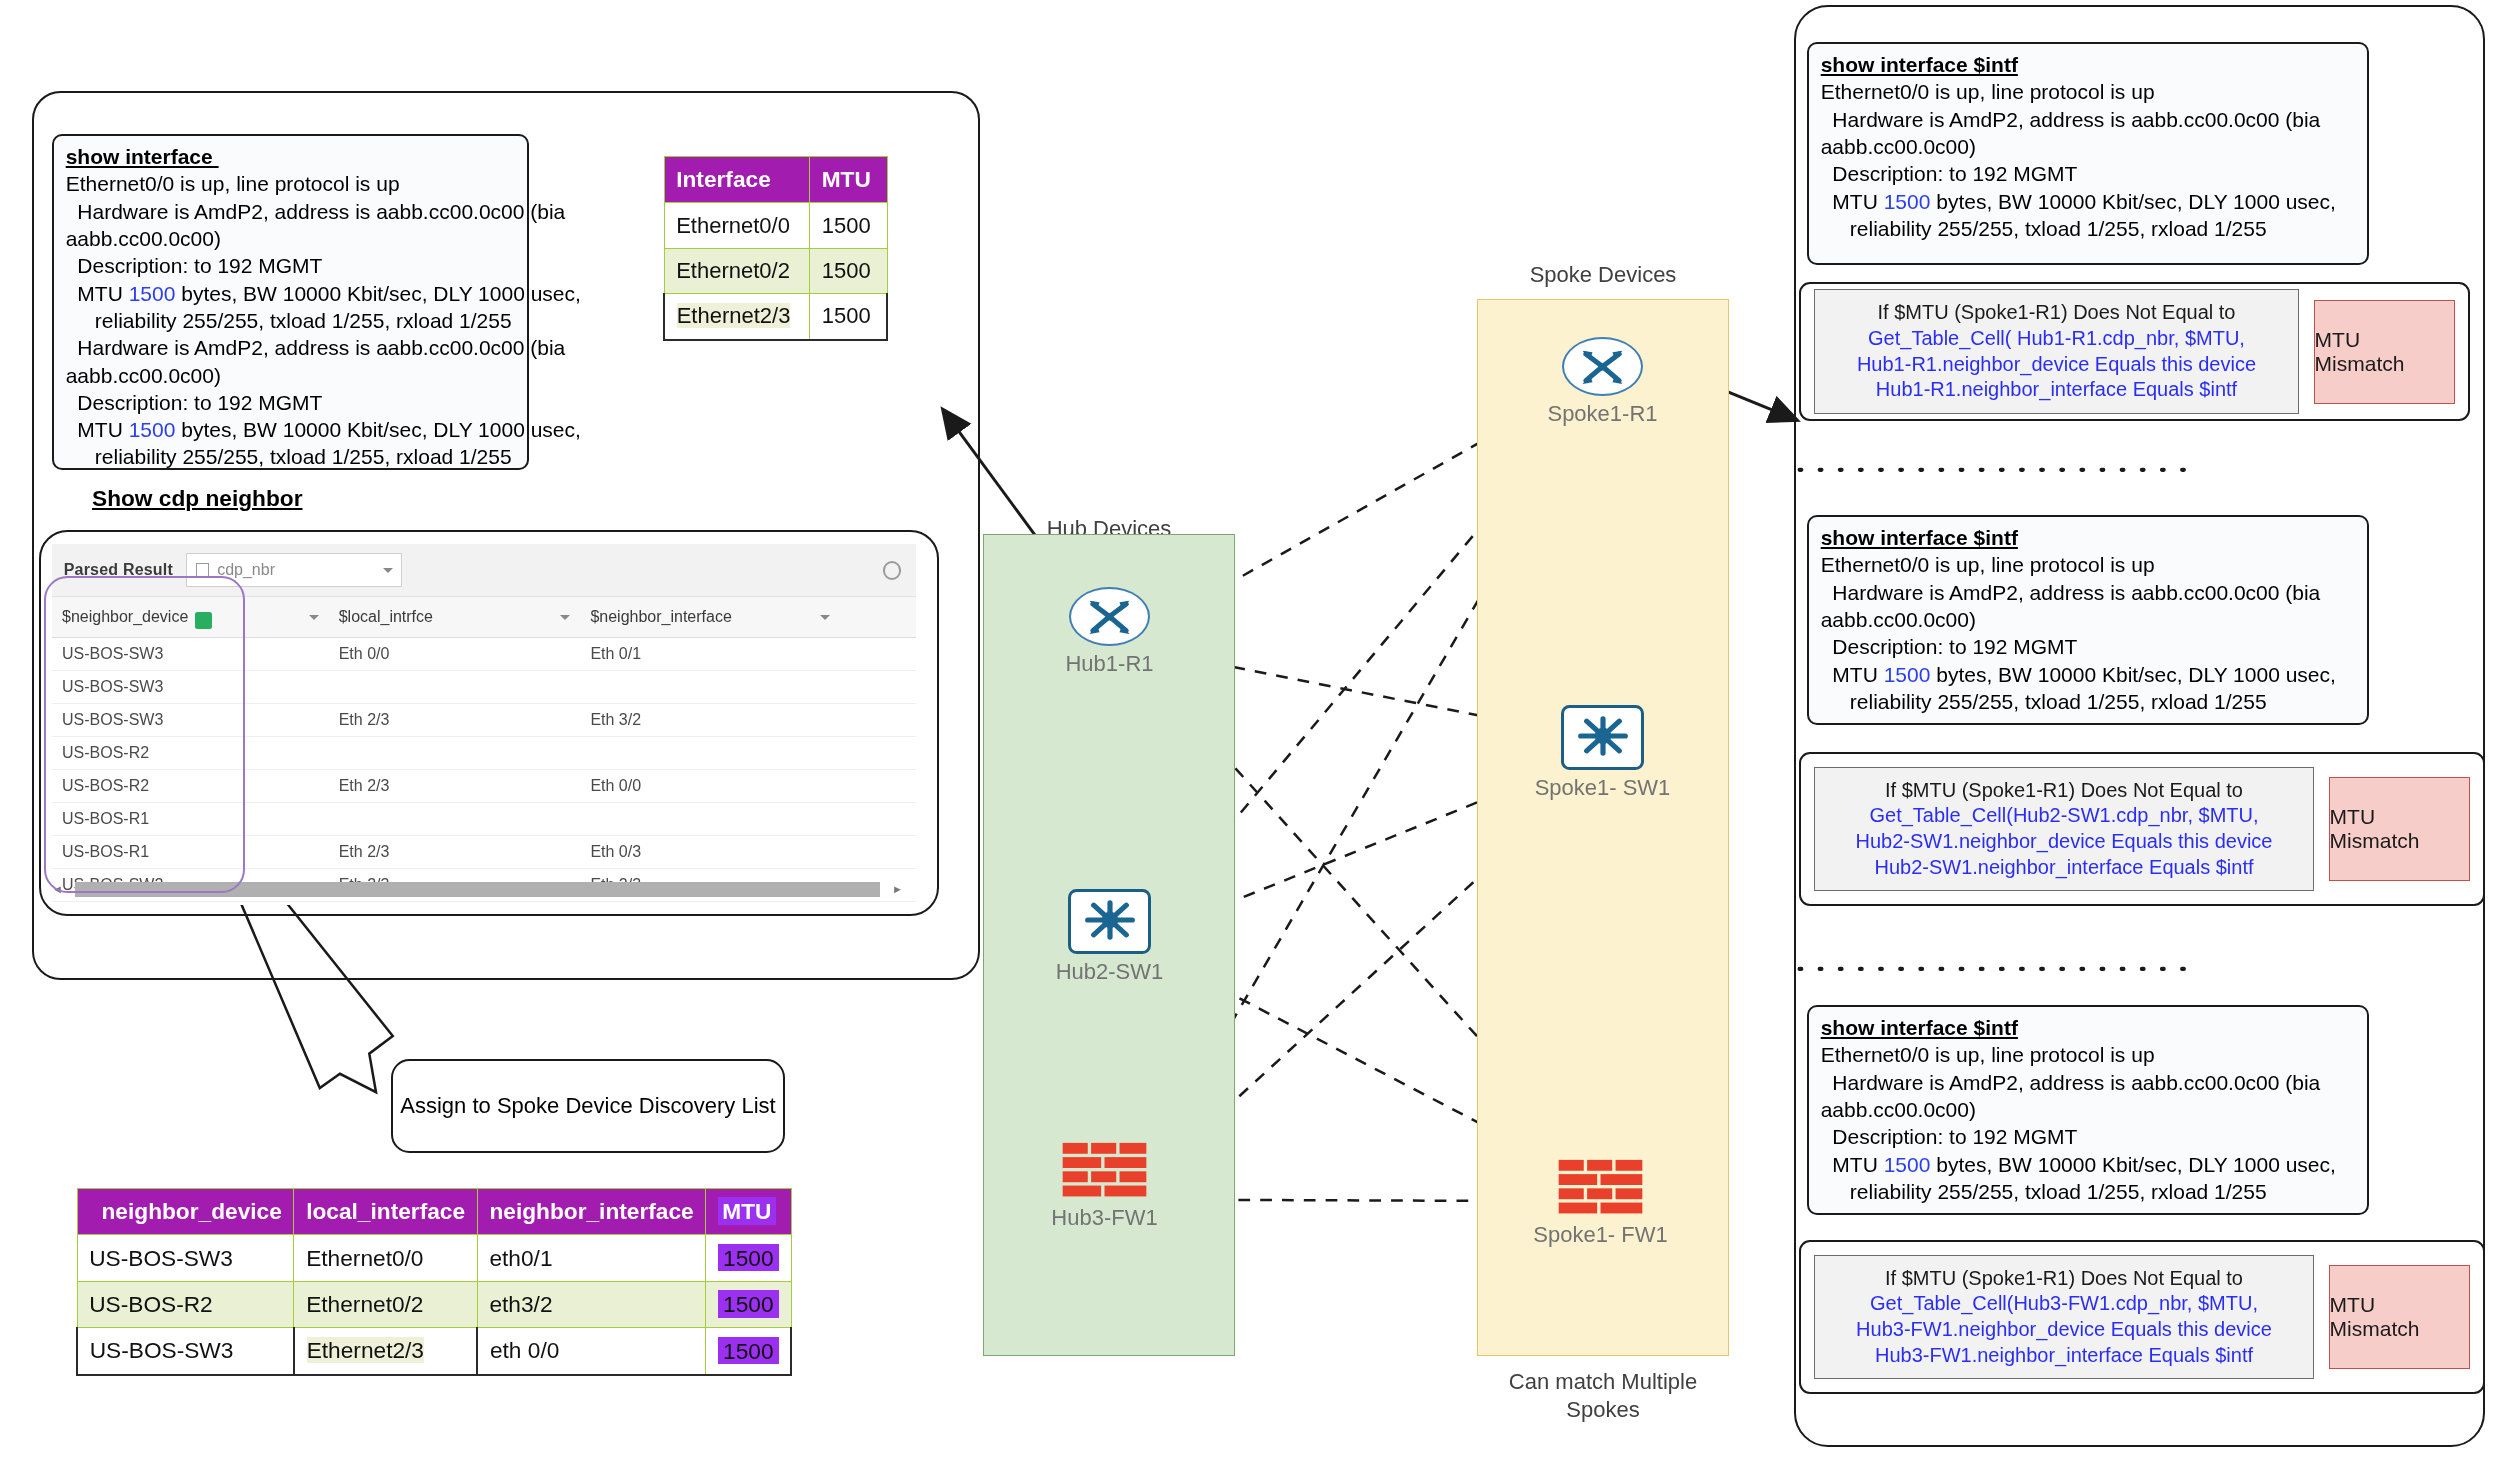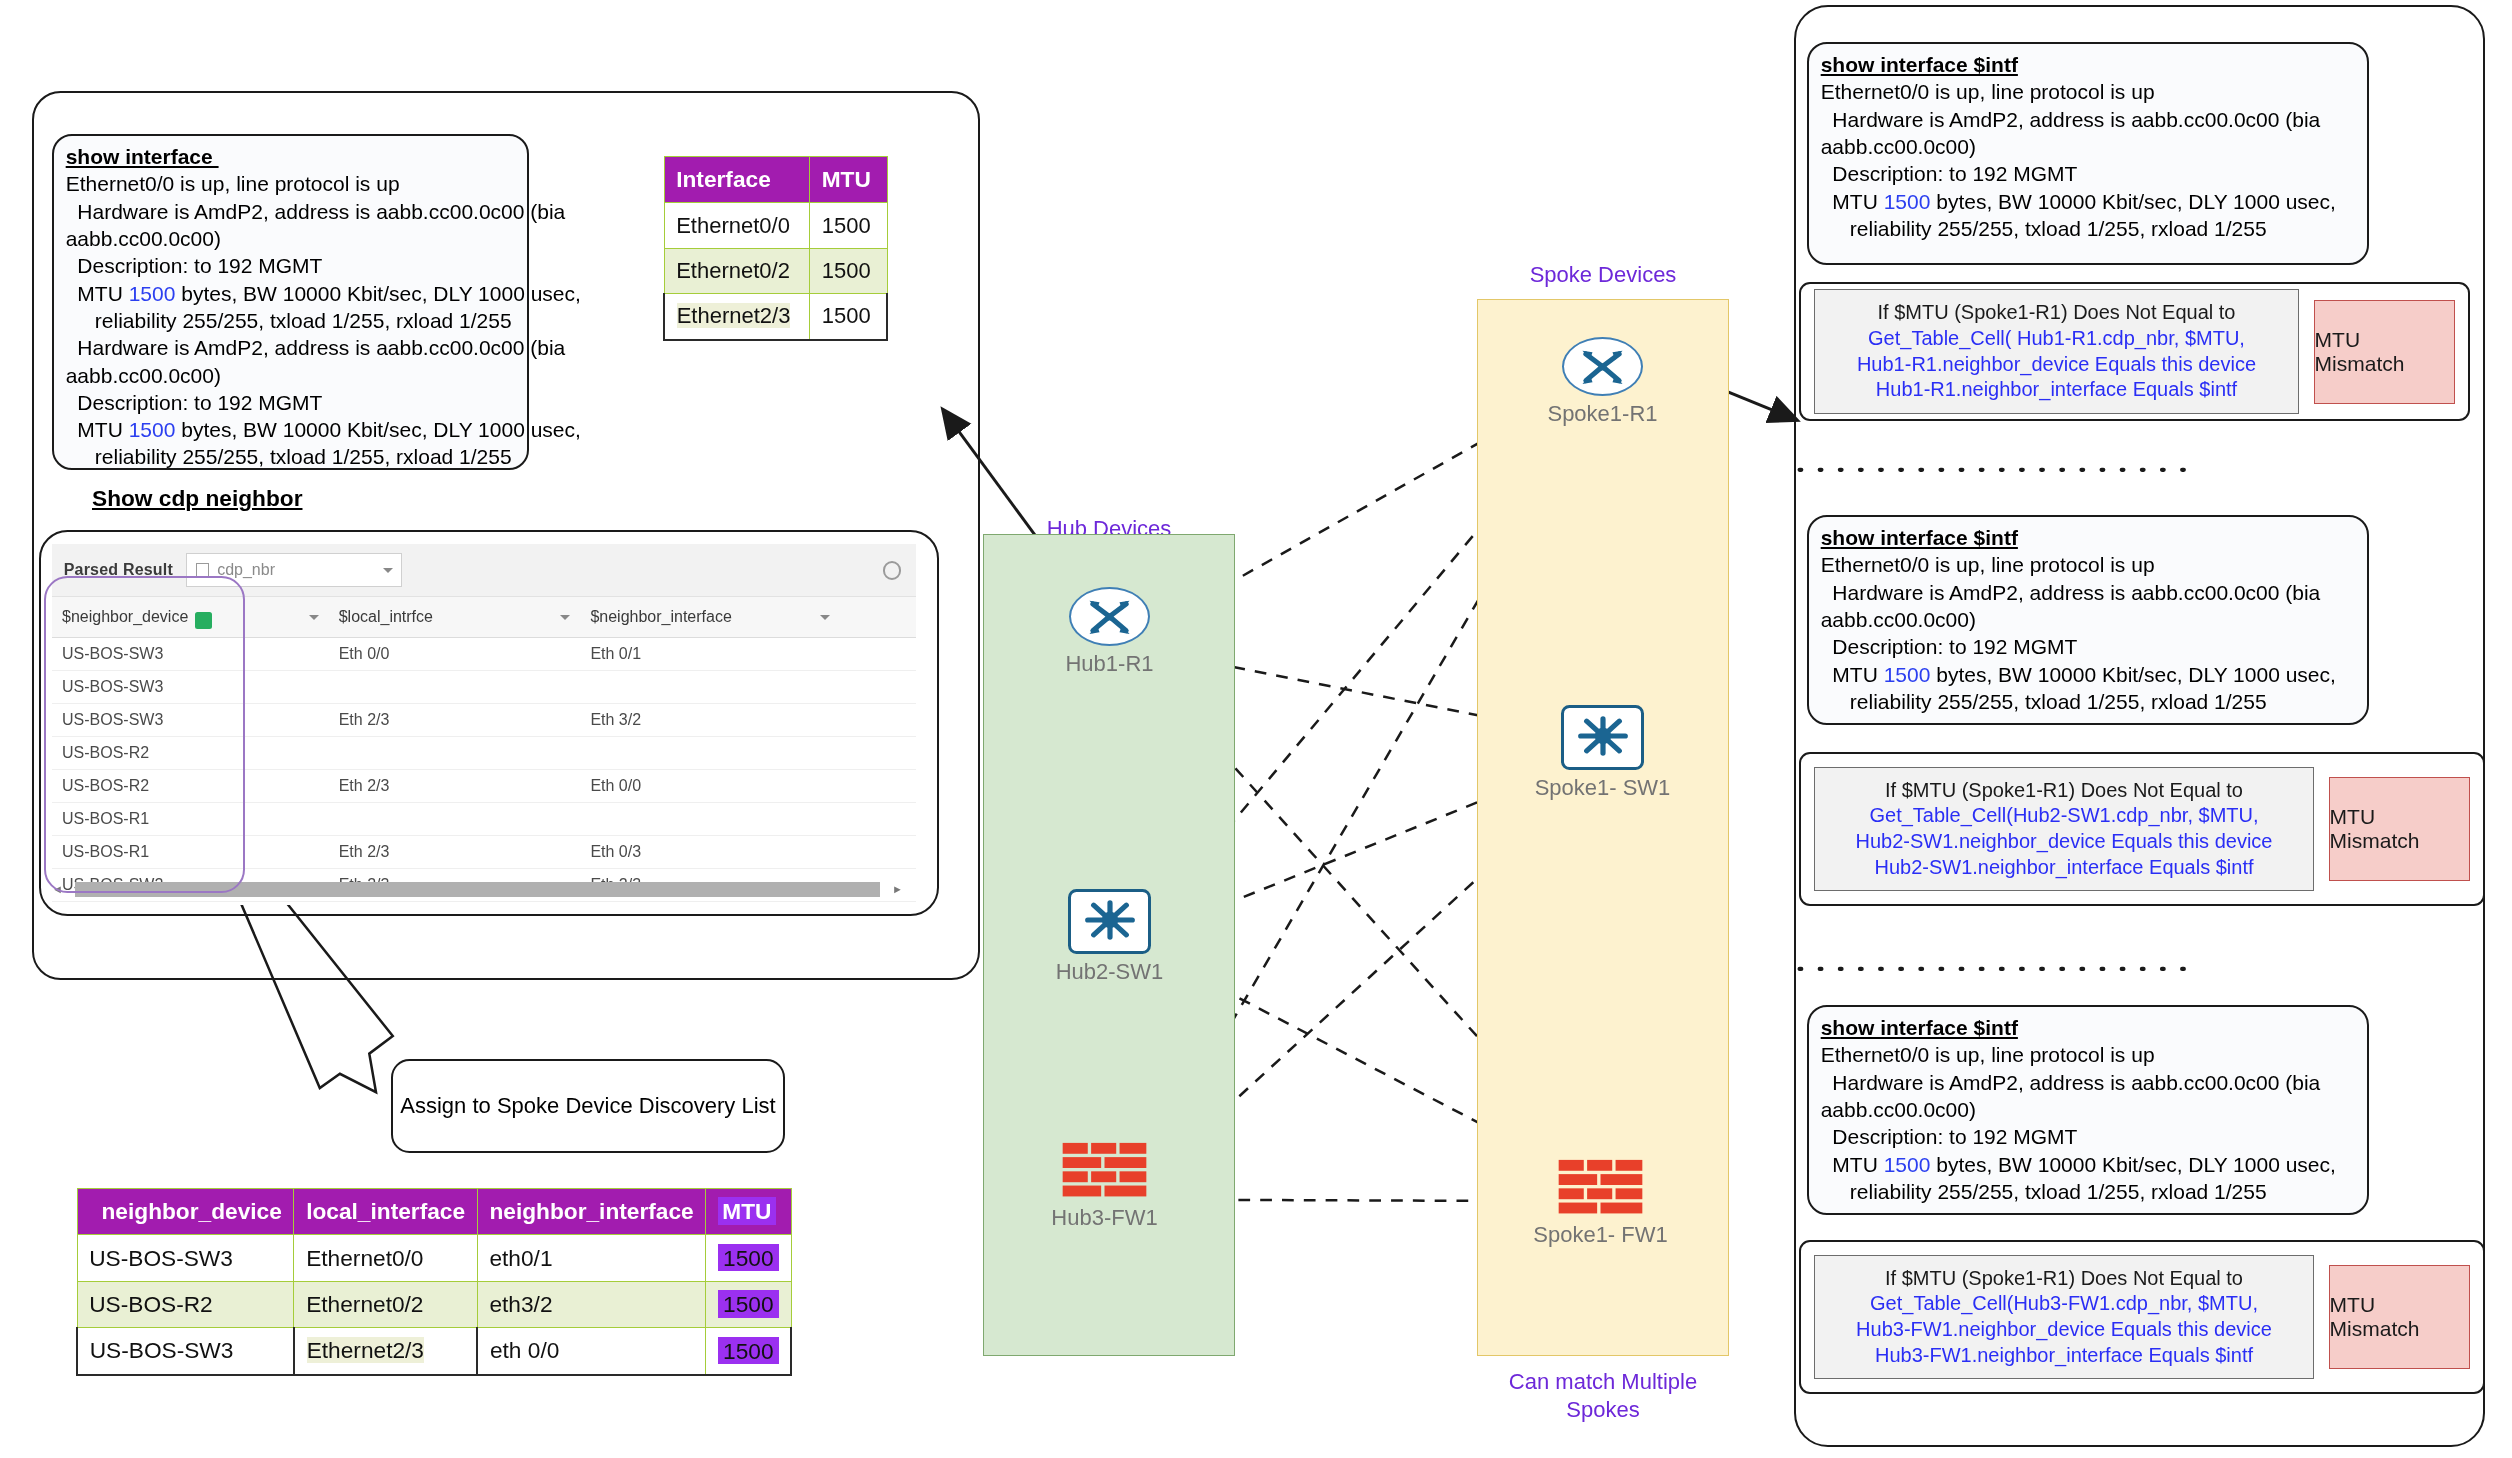--- a/index.html
+++ b/index.html
@@ -8,21 +8,21 @@
     font-family:"Liberation Sans", sans-serif;
     width:2512px;height:1458px;position:relative;overflow:hidden;
     color:#000;
   }
   .canvas{position:absolute;left:0;top:0;width:2512px;height:1458px;}
   svg.wires{position:absolute;left:0;top:0;width:2512px;height:1458px;pointer-events:none;}
 
   
   .roundbox{position:absolute;border:2.5px solid #1a1a1a;border-radius:28.5px;background:transparent;box-sizing:border-box;}
   .cli-box{
-    position:absolute;border:2.5px solid #1a1a1a;border-radius:20px;background:#fafbfd;
+    position:absolute;border:2.5px solid #1a1a1a;border-radius:10px;background:#fafbfd;
     box-sizing:border-box;padding:8.4px 11.7px 13.4px 11.7px;
   }
   .cli-title{font-weight:bold;text-decoration:underline;font-size:21px;line-height:1.24;white-space:pre;}
   .cli-line{font-size:21px;line-height:1.30;white-space:pre;}
   .mtuval{color:#2b3ff0;}
 
   
   #left-outer{left:32px;top:91px;width:948px;height:889px;}
 
   
@@ -71,21 +71,21 @@
 
   
   #bigtable{left:76px;top:1188px;}
   #bigtable th{font-size:22.7px;}
   #bigtable td{font-size:22.7px;}
 
   
   .colbox{position:absolute;box-sizing:border-box;}
   #hub-col{left:983px;top:534px;width:252px;height:822px;background:#d6e8d0;border:1.7px solid #7fa86f;}
   #spoke-col{left:1477px;top:299px;width:252px;height:1057px;background:#fdf2cf;border:1.7px solid #e3c768;}
-  .col-title{position:absolute;font-size:22px;color:#6d28d9;text-align:center;width:252px;}
+  .col-title{position:absolute;font-size:22px;color:#404040;text-align:center;width:252px;}
   #hub-title{left:983px;top:516px;}
   #spoke-title{left:1477px;top:262px;}
   #spoke-foot{left:1477px;top:1368px;line-height:1.25;}
 
   .node{position:absolute;text-align:center;width:201px;}
   .node .lbl{font-size:22px;color:#737373;margin-top:5px;white-space:nowrap;}
   .router-ic{width:77px;height:55px;border-radius:50%;background:#fff;border:2.5px solid #3f7fb5;margin:0 auto;position:relative;}
   .switch-ic{width:77px;height:59px;border-radius:8.4px;background:#fff;border:3.4px solid #1b5e86;margin:0 auto;position:relative;}
   .fw-ic{width:87px;height:59px;margin:0 auto;position:relative;}
 

